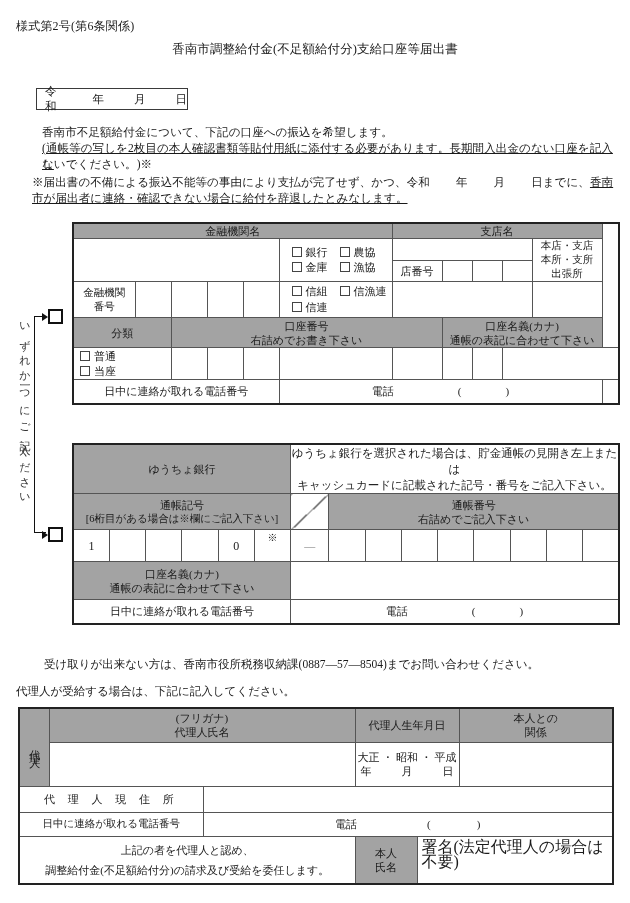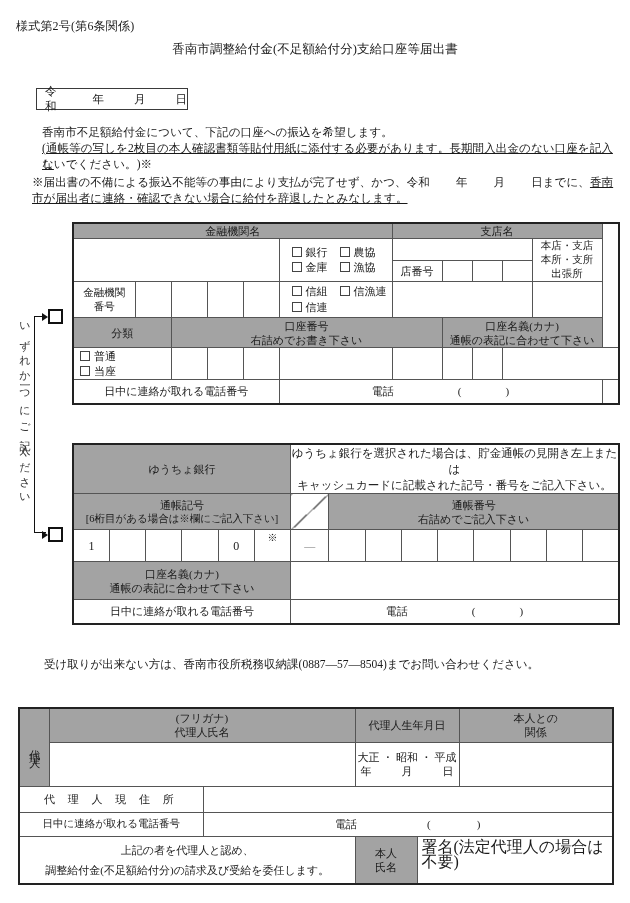--- a/index.html
+++ b/index.html
@@ -374,20 +374,21 @@
         <td colspan="6">日中に連絡が取れる電話番号</td>
         <td colspan="9" class="left-pad">
           <span style="margin-right:64px">電話</span><span style="margin-right:44px">(</span><span>)</span>
         </td>
       </tr>
     </tbody>
       </table>
   </div>
 
   <div class="abs" id="tail-note-2">受け取りが出来ない方は、香南市役所税務収納課(0887―57―8504)までお問い合わせください。</div>
+  <div class="abs" id="proxy-lead">代理人が受給する場合は、下記に記入してください。</div>
 
   <div class="abs" id="proxy-table-wrap">
     <table class="frm outer-thick" id="proxy-table">
       <colgroup>
         <col style="width:30px">
         <col style="width:154px">
         <col style="width:152px">
         <col style="width:62px">
         <col style="width:42px">
         <col style="width:154px">

